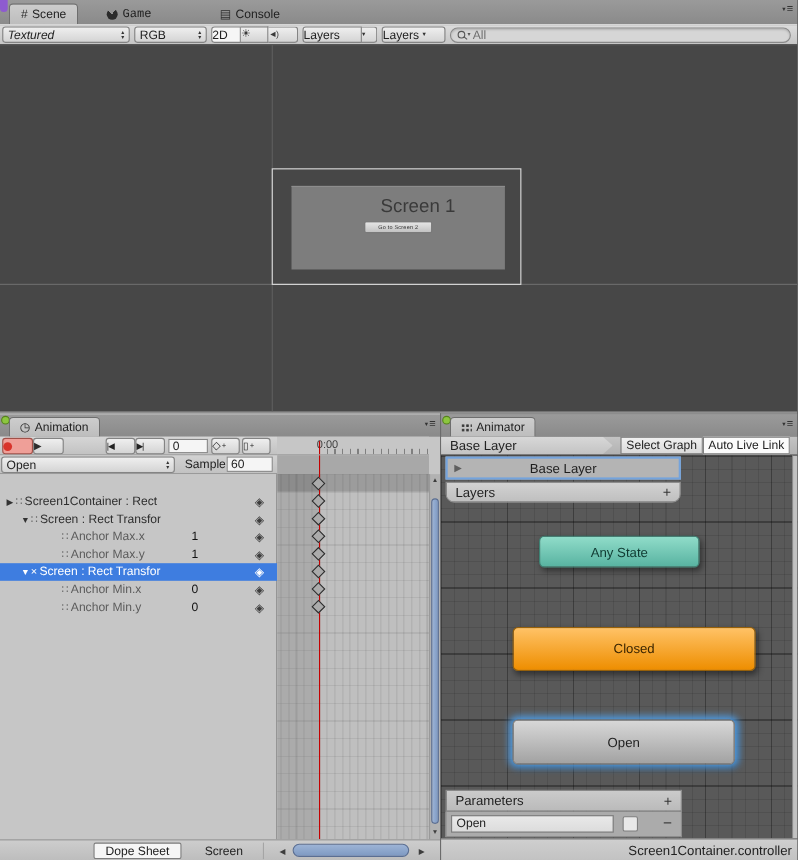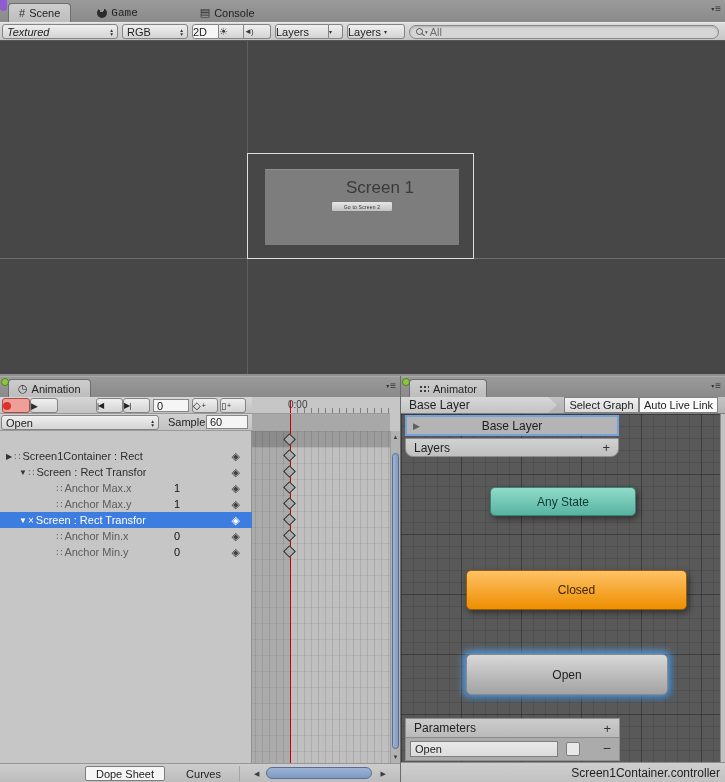--- a/index.html
+++ b/index.html
@@ -357,21 +357,21 @@
 
         <div class="vscroll">
           <span class="sarrow" style="top:3px;">▲</span>
           <div class="thumb"></div>
           <span class="sarrow" style="bottom:3px;">▼</span>
         </div>
       </div>
 
       <div class="anim-bottombar">
         <div class="dope-btn">Dope Sheet</div>
-        <div class="curves-btn">Curves</div>
+        <div class="curves-btn">Screen</div>
         <div class="hscroll">
           <span class="la">◀</span>
           <div class="thumb"></div>
           <span class="ra">▶</span>
         </div>
       </div>
     </div>
 
     <div class="animator">
       <div class="sub-tabbar">

